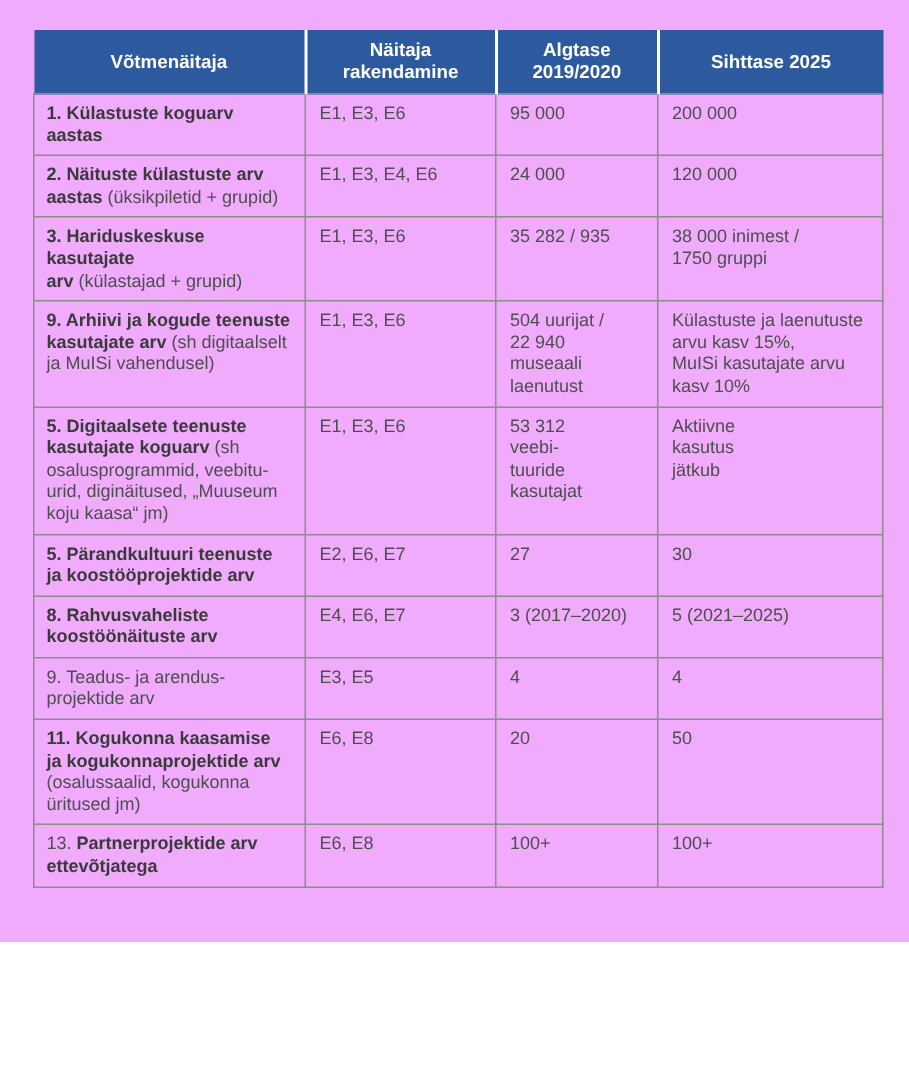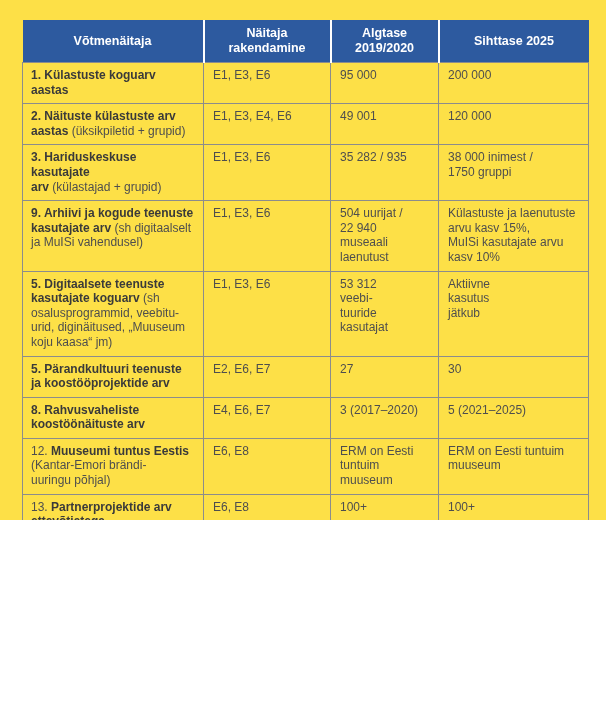--- a/index.html
+++ b/index.html
@@ -12,22 +12,22 @@
   * { box-sizing: border-box; }
   html, body {
     margin: 0;
     padding: 0;
     background: #ffffff;
     font-family: "Liberation Sans", "DejaVu Sans", sans-serif;
   }
   .page {
     position: relative;
     width: 606px;
-    height: 520px;
-    background: #fde047;
+    height: 628px;
+    background: #f0abfc;
     overflow: hidden;
   }
   table.indicators {
     position: absolute;
     left: 22px;
     top: 20px;
     width: 566px;
     table-layout: fixed;
     border-collapse: collapse;
     border-spacing: 0;
@@ -89,21 +89,21 @@
       <td class="indicator"><span class="seg bold">1. Külastuste koguarv aastas</span></td>
       <td>E1, E3, E6</td>
       <td>95 000</td>
       <td>200 000</td>
     </tr>
 
     <tr>
       <td class="indicator"><span class="seg bold">2. Näituste külastuste arv
 aastas </span><span class="seg">(üksikpiletid + grupid)</span></td>
       <td>E1, E3, E4, E6</td>
-      <td>49 001</td>
+      <td>24 000</td>
       <td>120 000</td>
     </tr>
 
     <tr>
       <td class="indicator"><span class="seg bold">3. Hariduskeskuse kasutajate
 arv </span><span class="seg">(külastajad + grupid)</span></td>
       <td>E1, E3, E6</td>
       <td>35 282 / 935</td>
       <td>38 000 inimest /
 1750 gruppi</td>
@@ -150,34 +150,39 @@
 
     <tr>
       <td class="indicator"><span class="seg bold">8. Rahvusvaheliste
 koostöönäituste arv</span></td>
       <td>E4, E6, E7</td>
       <td>3 (2017–2020)</td>
       <td>5 (2021–2025)</td>
     </tr>
 
 
-
+    <tr>
+      <td class="indicator"><span class="seg">9. Teadus- ja arendus-
+projektide arv</span></td>
+      <td>E3, E5</td>
+      <td>4</td>
+      <td>4</td>
+    </tr>
 
 
     <tr>
-      <td class="indicator"><span class="seg">12. </span><span class="seg bold">Muuseumi tuntus Eestis</span><span class="seg">
-(Kantar-Emori brändi-
-uuringu põhjal)</span></td>
+      <td class="indicator"><span class="seg bold">11. Kogukonna kaasamise
+ja kogukonnaprojektide arv
+</span><span class="seg">(osalussaalid, kogukonna
+üritused jm)</span></td>
       <td>E6, E8</td>
-      <td>ERM on Eesti
-tuntuim
-muuseum</td>
-      <td>ERM on Eesti tuntuim
-muuseum</td>
+      <td>20</td>
+      <td>50</td>
     </tr>
+
 
     <tr>
       <td class="indicator"><span class="seg">13. </span><span class="seg bold">Partnerprojektide arv
 ettevõtjatega</span></td>
       <td>E6, E8</td>
       <td>100+</td>
       <td>100+</td>
     </tr>
 
   </tbody>

